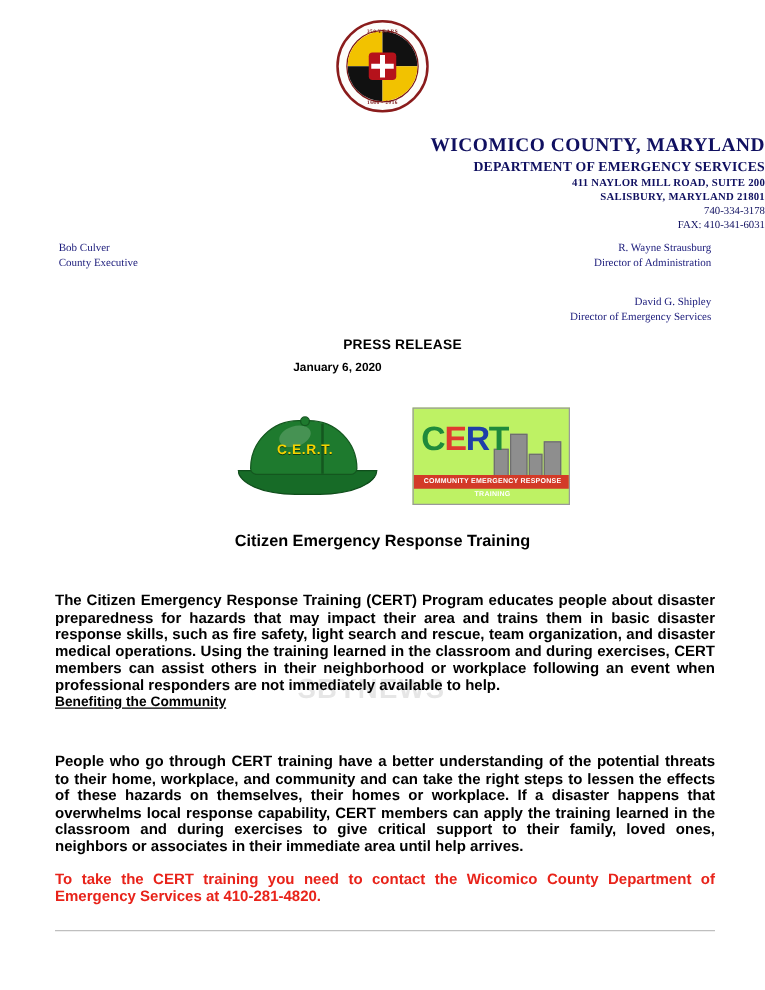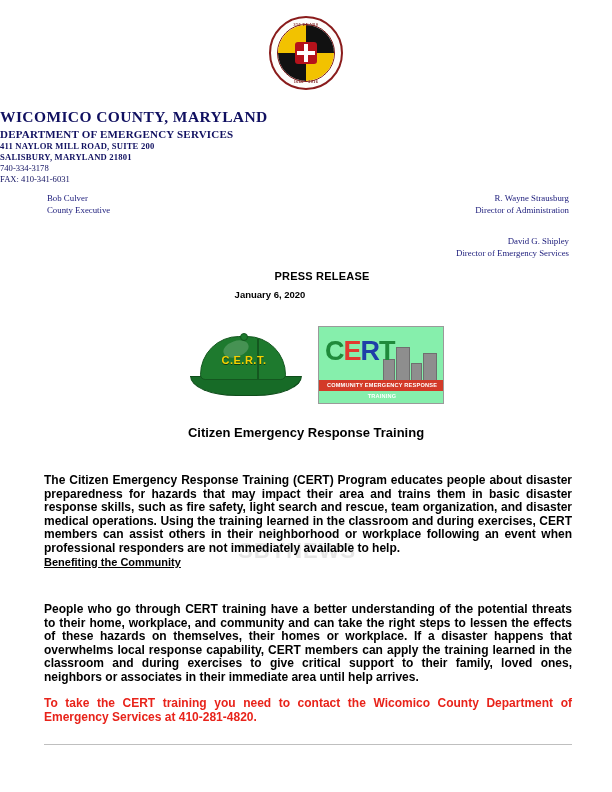--- a/index.html
+++ b/index.html
@@ -88,21 +88,21 @@
   }
   .seal-text-top { top: 4px; }
   .seal-text-bottom { bottom: 4px; }
 
   
   .header {
     position: absolute;
     top: 108px;
     left: 0;
     width: 612px;
-    text-align: left;
+    text-align: right;
     color: #1a1a66;
   }
   .org-name {
     font-size: 15.5px;
     font-weight: bold;
     letter-spacing: .4px;
     color: #101060;
     font-variant: small-caps;
   }
   .dept-name {
@@ -258,25 +258,25 @@
     top: -3px;
     width: 6px;
     height: 6px;
     border-radius: 50%;
     background: #1e7a2e;
     border: 1px solid #14571f;
   }
 
   .cert-logo {
     position: absolute;
-    left: 318px;
+    left: 330px;
     top: 8px;
     width: 126px;
     height: 78px;
-    background: #86efac;
+    background: #bef264;
     border: 1px solid #9a9a9a;
     box-sizing: border-box;
     overflow: hidden;
   }
   .cert-skyline {
     position: absolute;
     right: 4px;
     bottom: 18px;
     width: 56px;
     height: 44px;

